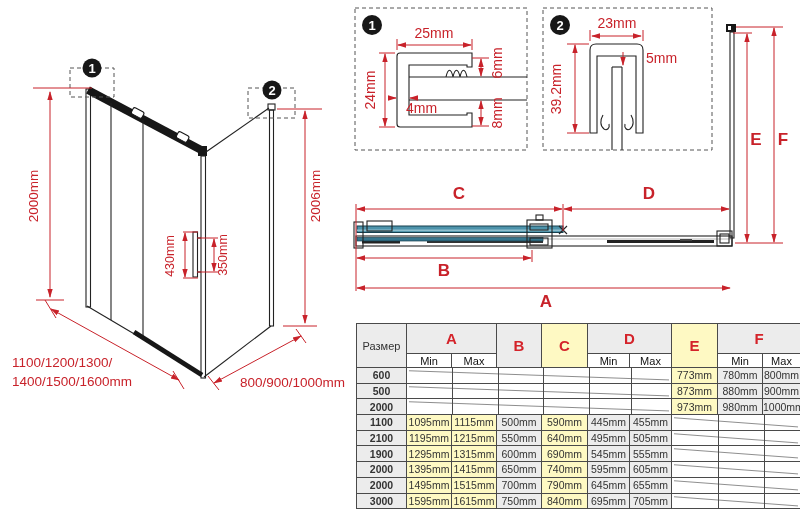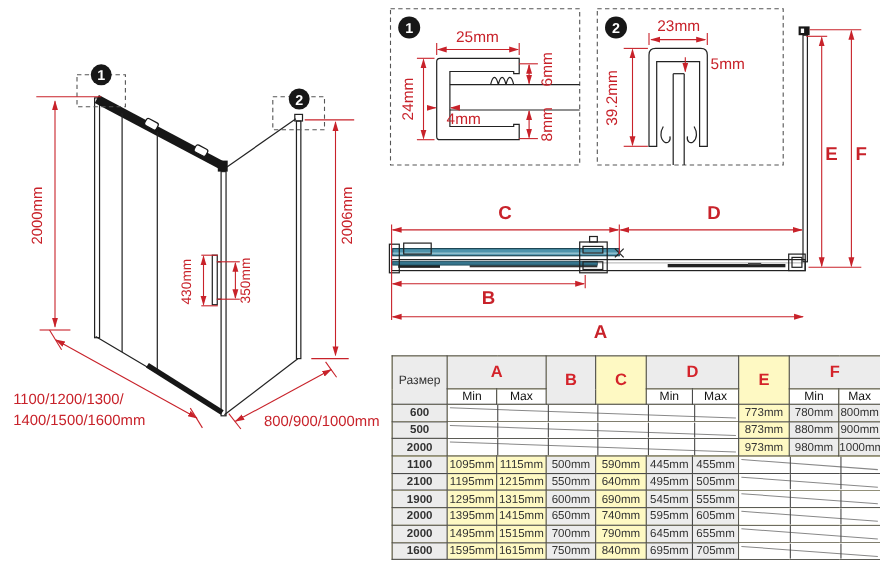--- a/index.html
+++ b/index.html
@@ -404,21 +404,21 @@
         <td class="g">655mm</td>
         <td class="na" colspan="3">
           <svg class="strike" preserveAspectRatio="none" viewBox="0 0 129 16">
               <line x1="2" y1="3" x2="127" y2="13" stroke="#888" stroke-width="1"></line>
             </svg>
           <i class="sep" style="left:46px"></i>
             <i class="sep" style="left:92px"></i>
         </td>
       </tr>
       <tr>
-        <td class="g sz">1600</td>
+        <td class="g sz">3000</td>
         <td>1595mm</td>
         <td>1615mm</td>
         <td class="g">750mm</td>
         <td>840mm</td>
         <td class="g">695mm</td>
         <td class="g">705mm</td>
         <td class="na" colspan="3">
           <svg class="strike" preserveAspectRatio="none" viewBox="0 0 129 16">
               <line x1="2" y1="3" x2="127" y2="13" stroke="#888" stroke-width="1"></line>
             </svg>

